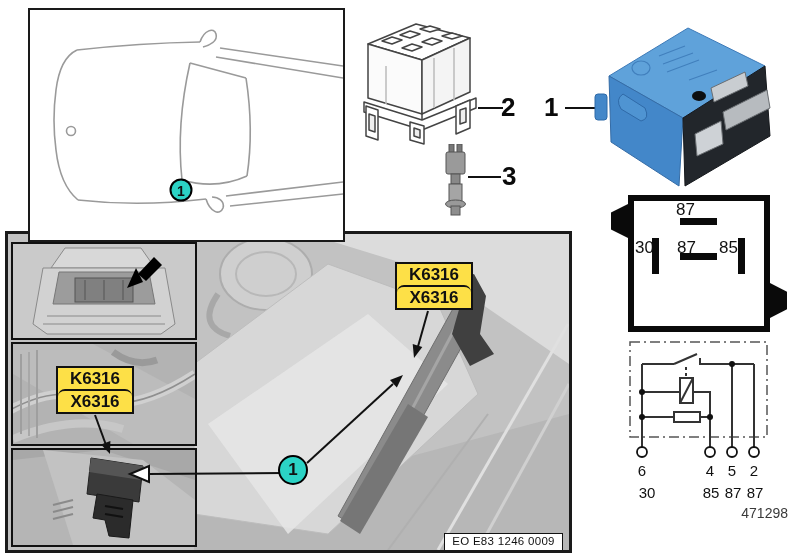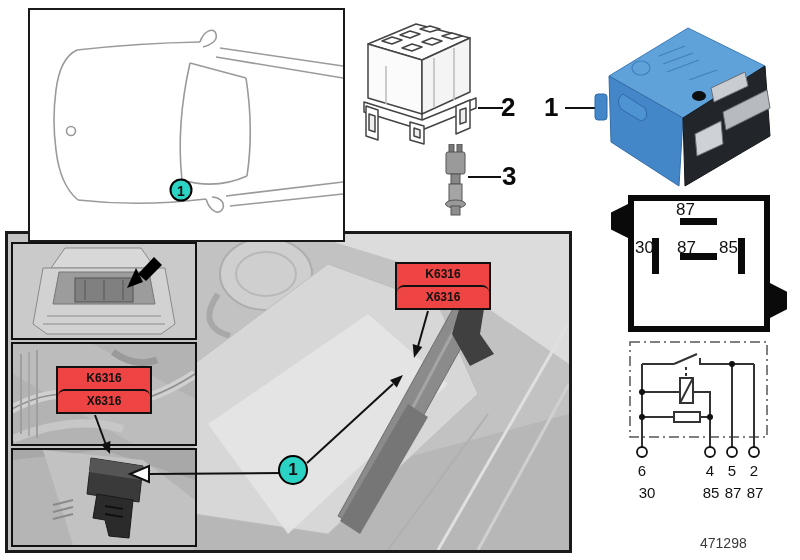--- a/index.html
+++ b/index.html
@@ -9,32 +9,32 @@
   .line{position:absolute;background:#111;height:2px;}
   .partnum{position:absolute;font-size:26px;font-weight:bold;line-height:1;color:#0a0a0a;}
   .callout{position:absolute;background:#2bd3c5;border:2px solid #000;border-radius:50%;
            display:flex;align-items:center;justify-content:center;font-weight:bold;
            transform:translate(-50%,-50%);box-sizing:border-box;}
   .carbox{position:absolute;left:28px;top:8px;width:317px;height:234px;background:#fff;
           border:2px solid #1a1a1a;box-sizing:border-box;z-index:3;}
   .photo{position:absolute;left:5px;top:231px;width:567px;height:322px;background:#c2c2c2;
          border:3px solid #1a1a1a;box-sizing:border-box;z-index:1;overflow:hidden;}
   .inset{position:absolute;border:2px solid #111;box-sizing:border-box;overflow:hidden;z-index:2;}
-  .klabel{position:absolute;background:#ef4444;border:2px solid #111;z-index:6;text-align:center;
-          font-weight:bold;font-size:12px;box-sizing:border-box;width:96px;}
+  .klabel{position:absolute;background:#fde047;border:2px solid #111;z-index:6;text-align:center;
+          font-weight:bold;font-size:17px;box-sizing:border-box;width:78px;}
   .klabel .row{height:21px;line-height:21px;}
   .klabel .row + .row{border-top:2px solid #111;border-radius:7px;}
   .pinbox{position:absolute;left:628px;top:195px;width:142px;height:137px;background:#fff;
           border:6px solid #0a0a0a;box-sizing:border-box;}
   .pintab{position:absolute;background:#0a0a0a;}
   .pintxt{position:absolute;font-size:17px;line-height:1;color:#111;}
   .pinbar{position:absolute;background:#0a0a0a;}
   .eolabel{position:absolute;background:#fff;border:1px solid #111;font-size:11.5px;
            line-height:14px;text-align:center;z-index:6;letter-spacing:.3px;}
-  .docnum{position:absolute;left:700px;top:535px;width:88px;
+  .docnum{position:absolute;left:700px;top:505px;width:88px;text-align:right;
           font-size:14px;color:#3a3a3a;}
   svg{display:block;}
 </style>
 </head>
 <body>
 
 <div class="stage">
 
   <div class="photo">
 
@@ -129,20 +129,21 @@
       <div class="row">K6316</div>
       <div class="row">X6316</div>
     </div>
     <div class="klabel" style="left:387px;top:28px">
       <div class="row">K6316</div>
       <div class="row">X6316</div>
     </div>
 
     <div class="callout" style="left:285px;top:236px;width:30px;height:30px;font-size:17px;z-index:7">1</div>
 
+    <div class="eolabel" style="left:436px;top:299px;width:117px;height:16px">EO E83 1246 0009</div>
   </div>
 
   <div class="carbox">
     <svg width="313" height="230" viewBox="0 0 313 230">
       <g fill="none" stroke="#9a9a9a" stroke-width="1.6">
         <path d="M47,40 Q30,48 26,80 Q22,110 26,140 Q30,175 48,190"></path>
         <path d="M47,40 Q110,33 170,32"></path>
         <path d="M48,190 Q110,197 176,189"></path>
         <path d="M190,38 L313,56"></path>
         <path d="M186,47 L313,68"></path>

